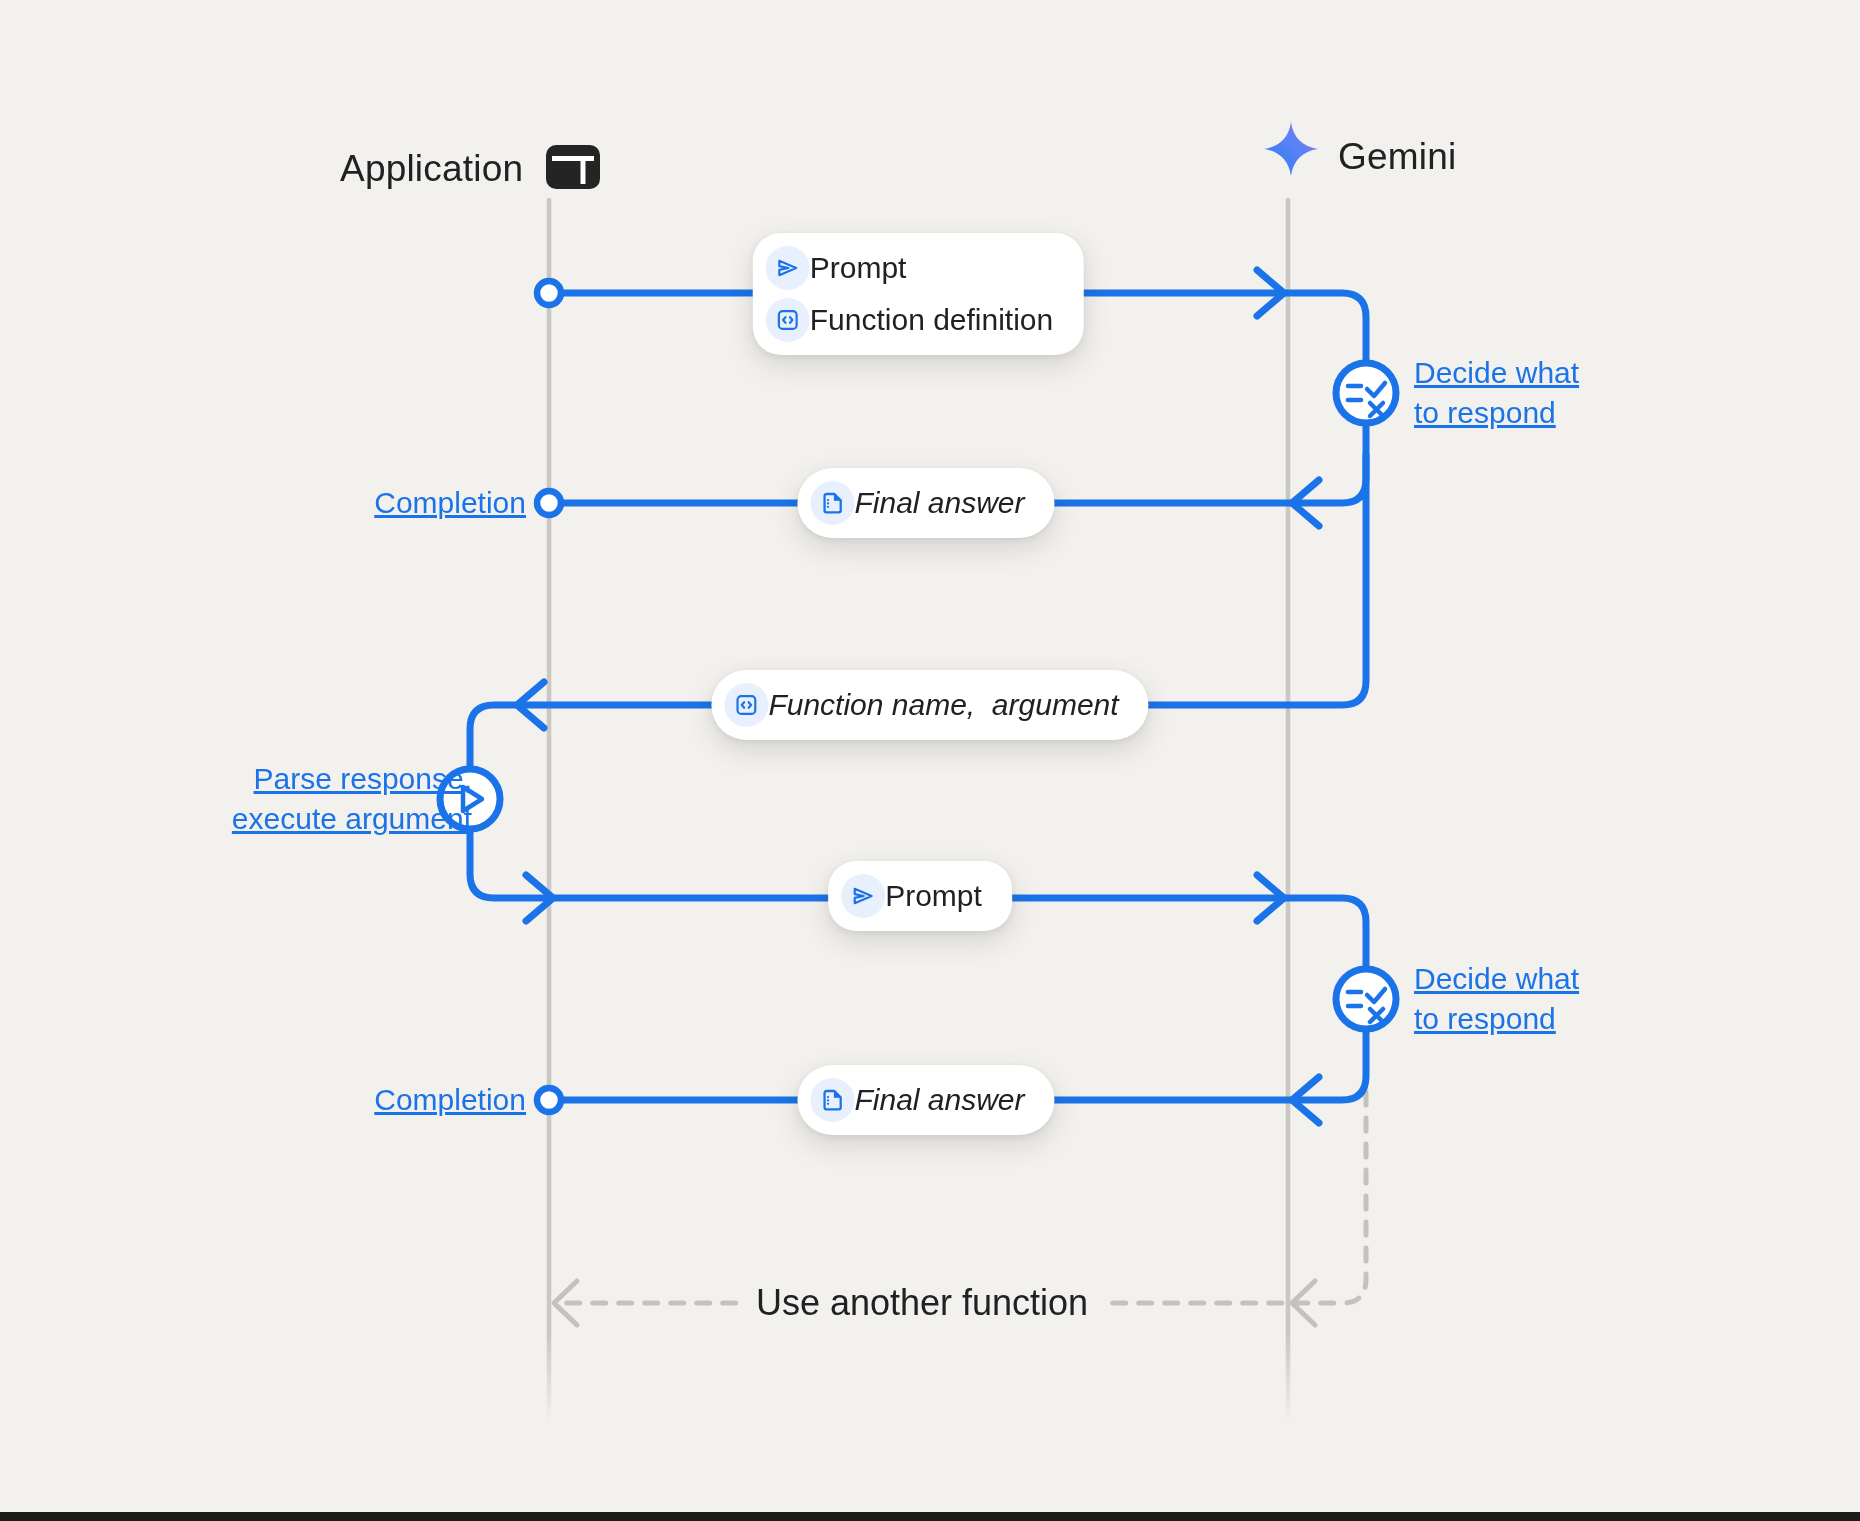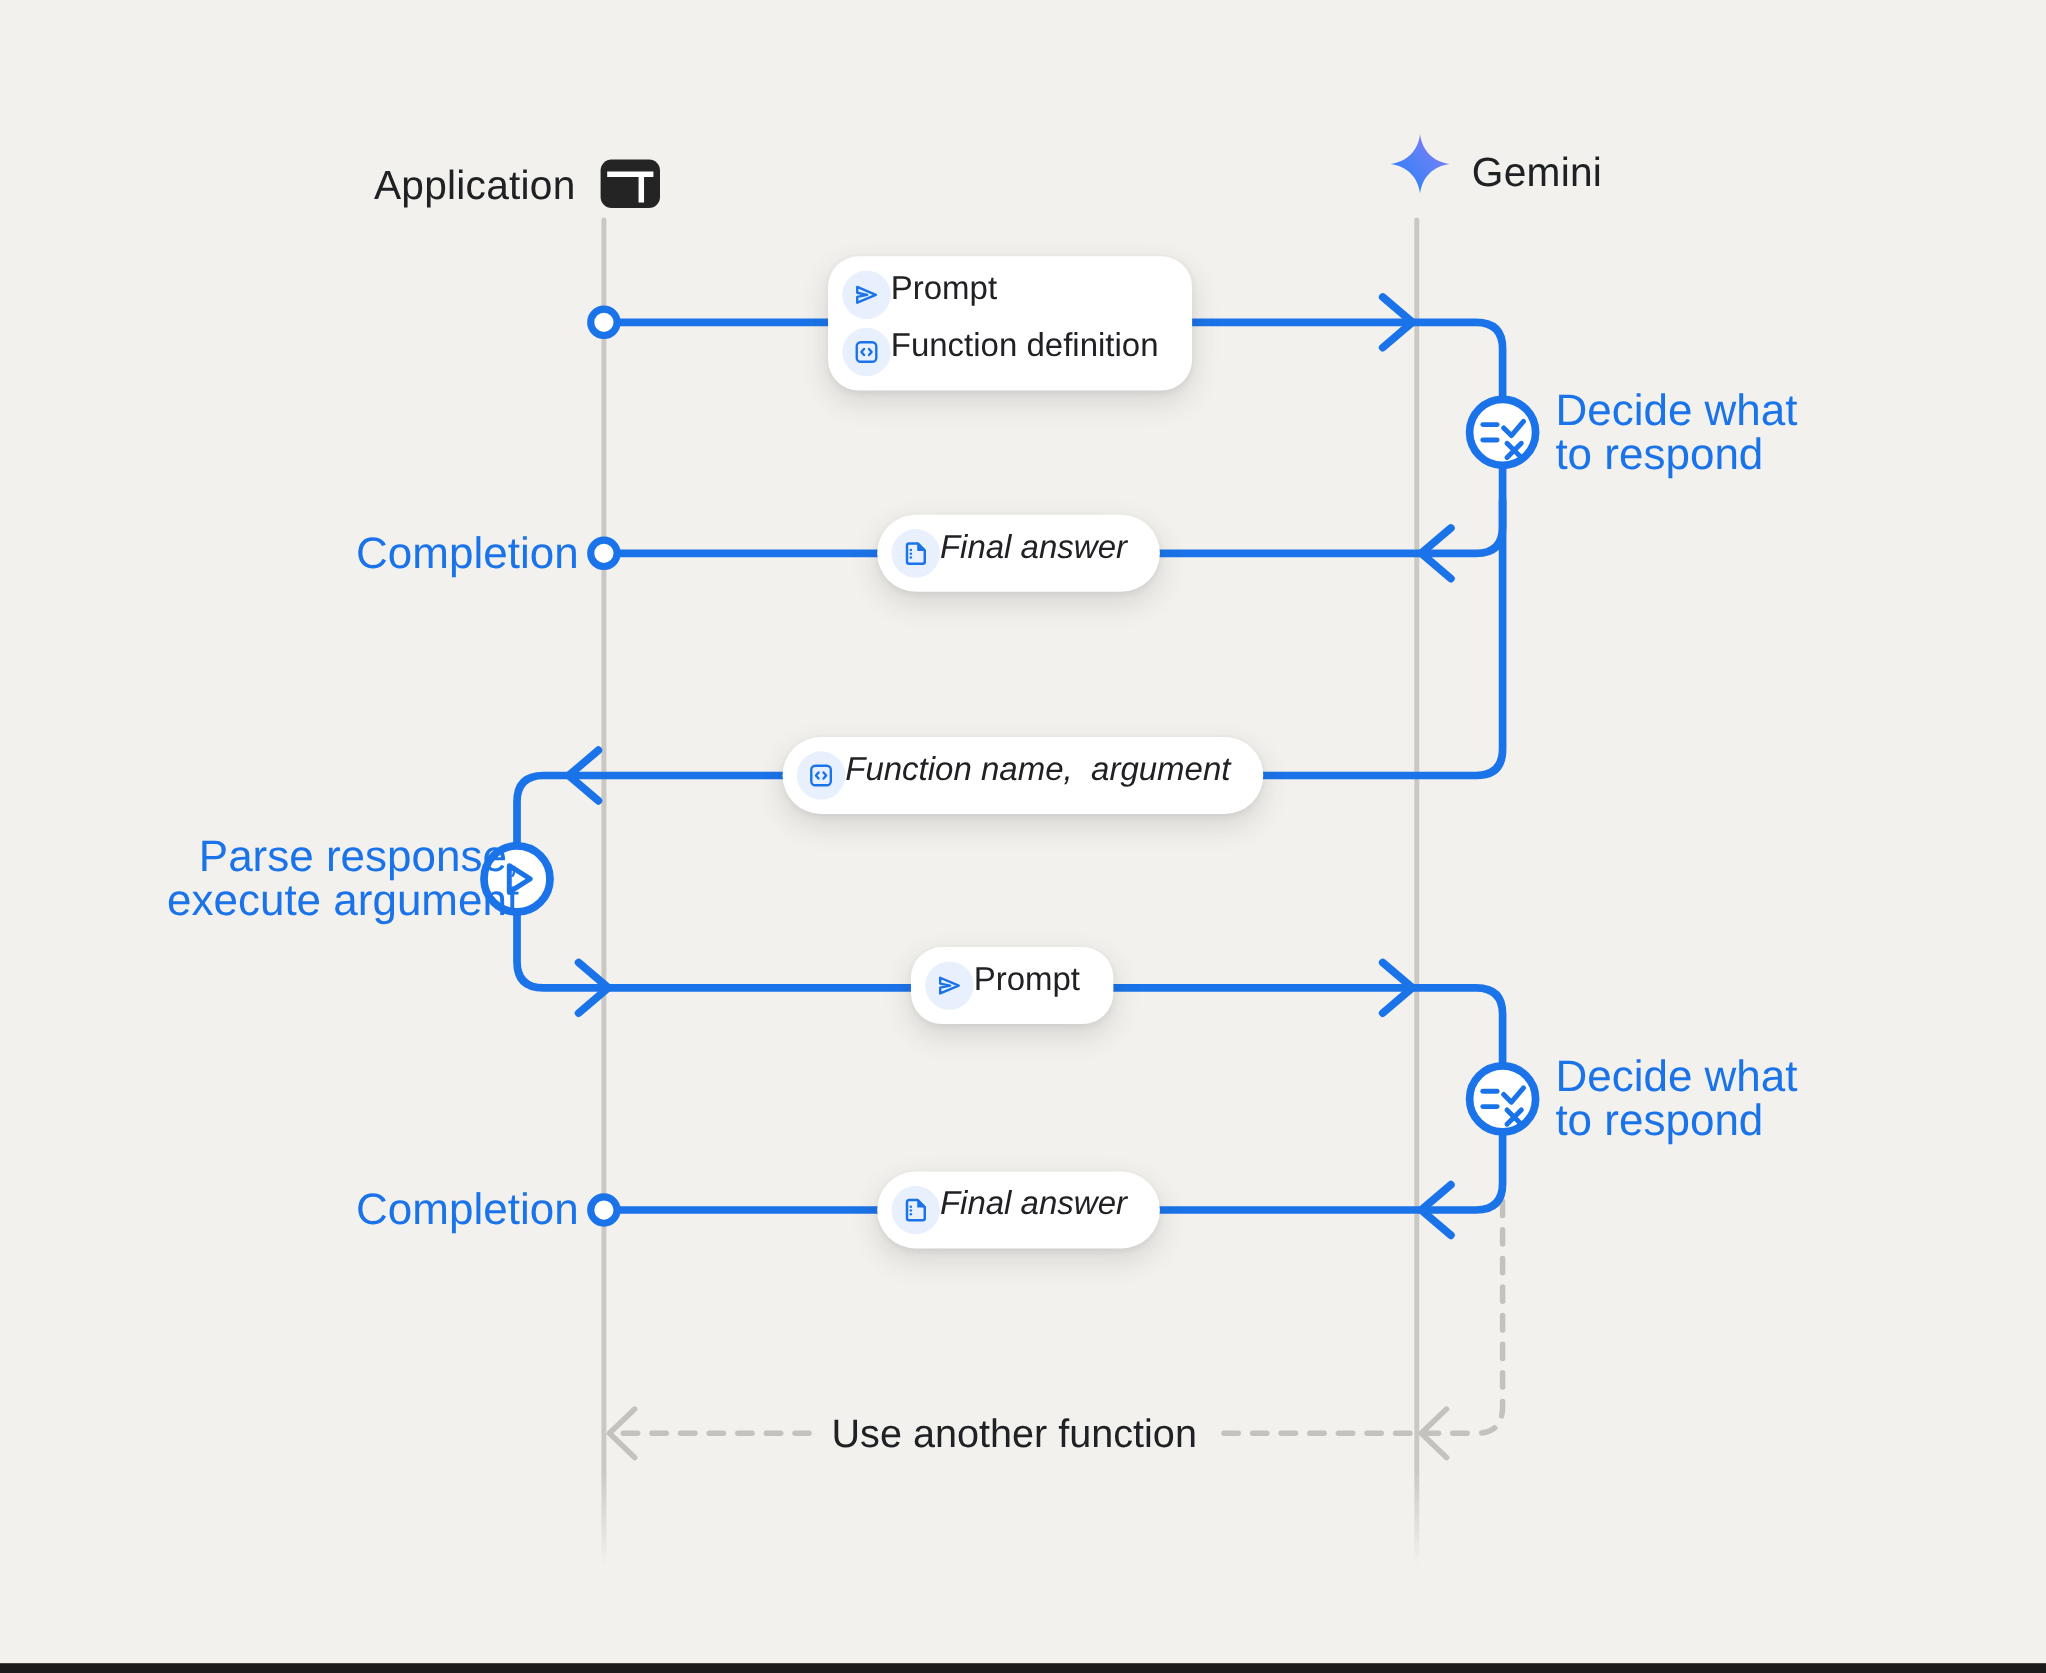--- a/index.html
+++ b/index.html
@@ -17,27 +17,27 @@
   .ic path{stroke:#1a73e8;stroke-width:4.5;fill:none;stroke-linecap:round;stroke-linejoin:round;}
   .actor{position:absolute;display:flex;align-items:flex-end;gap:22px;height:56px;margin-top:20px;}
   .actor-label{font-size:37px;font-weight:500;letter-spacing:.2px;color:#202124;}
   .card{
     position:absolute;transform:translate(-50%,-50%);background:#ffffff;
     box-shadow:0 10px 26px rgba(60,64,67,.16),0 2px 6px rgba(60,64,67,.08);
     display:flex;flex-direction:column;gap:8px;padding:13px 30px 13px 13px;
   }
   .card.two{border-radius:28px;}
   .card.pill{border-radius:44px;font-style:italic;}
-  .crow{display:flex;align-items:flex-start;}
+  .crow{display:flex;align-items:center;}
   .chip{
     width:44px;height:44px;border-radius:50%;background:#e8f0fe;flex:0 0 auto;
     display:flex;align-items:center;justify-content:center;
   }
   .card-label{font-size:30px;font-weight:500;color:#202124;white-space:pre;}
-  .side-label{position:absolute;font-size:40px;font-weight:500;color:#1a73e8;line-height:40px;}
+  .side-label{position:absolute;font-size:30px;font-weight:500;color:#1a73e8;line-height:40px;text-decoration:underline;}
   .side-label span{display:block;}
   .right-of{transform:translateY(-50%);text-align:left;}
   .left-of{transform:translateY(-50%);text-align:right;}
   .loop-label{
     position:absolute;transform:translate(-50%,-50%);background:#f2f1ed;
     padding:4px 18px;font-size:36px;font-weight:500;color:#202124;white-space:nowrap;
   }
   .bottom-fade{
     position:absolute;left:0;top:1335px;width:1860px;height:110px;
     background:linear-gradient(to bottom,rgba(242,241,237,0),#f2f1ed 80%);

